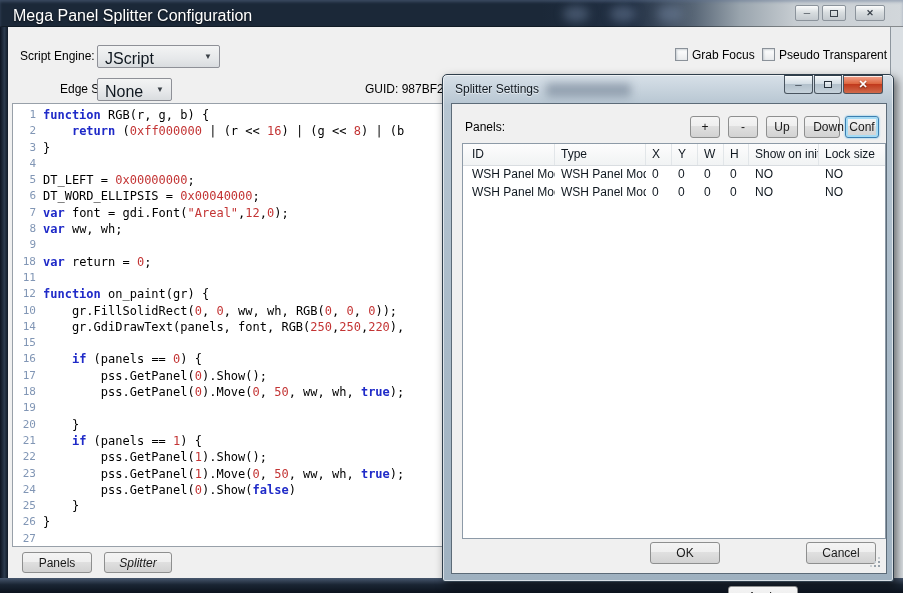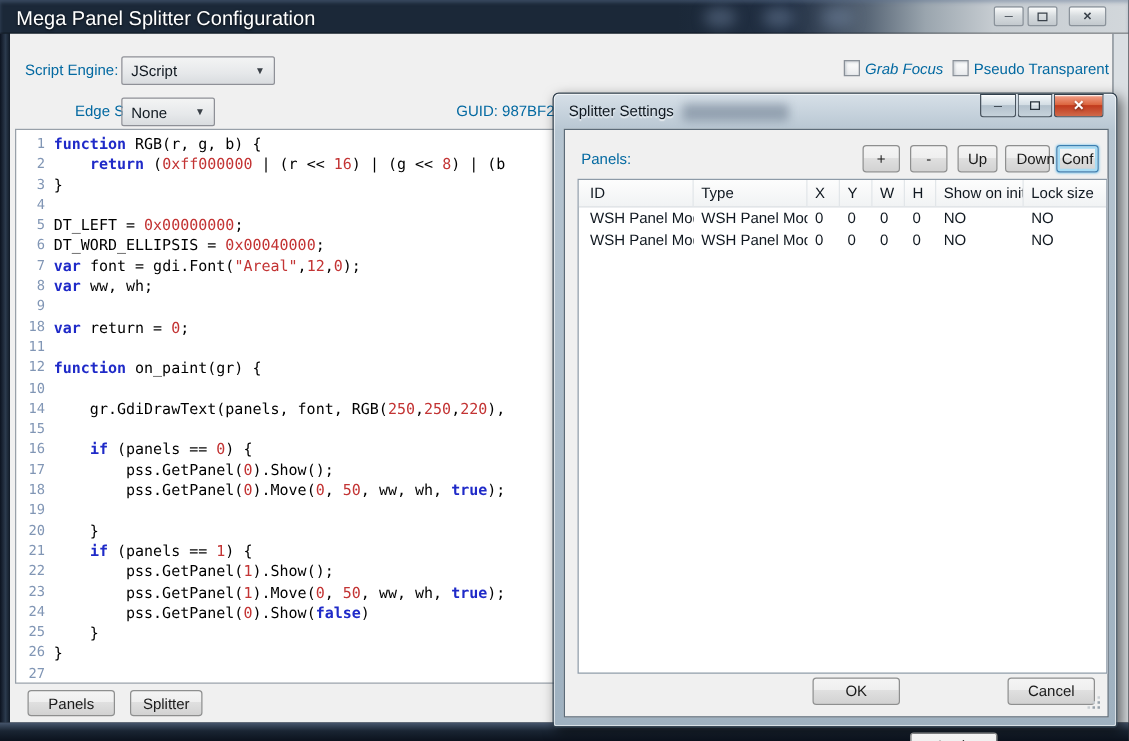--- a/index.html
+++ b/index.html
@@ -21,24 +21,24 @@
   .glyph-box { width:8px; height:7px; border:1px solid #39414a; display:inline-block; }
 
   .main-left-border  { left:0; top:27px; width:8px; height:551px;
     background:linear-gradient(to right,#0c1320,#2b3a4d 55%,#101a27); }
   .main-right-border { left:890px; top:27px; width:13px; height:551px;
     background:#dadfe3; border-left:1px solid #8d969e; }
   .main-bottom-border{ left:0; top:578px; width:903px; height:15px;
     background:linear-gradient(#47576e,#1a2533 45%,#0b121d); }
   .main-client { left:8px; top:27px; width:882px; height:551px; background:#f0f0f0; }
 
-  .ui-label { font-size:12px; color:#0369a1; }
+  .ui-label { font-size:12px; color:#000000; }
   .combo { border:1px solid #8e9097; border-radius:2px;
     background:linear-gradient(#f3f4f4,#e6e8ea 60%,#d9dcdf); height:23px; }
-  .combo-text { position:absolute; left:7px; top:4px; font-size:12px; color:#101820; }
+  .combo-text { position:absolute; left:7px; top:4px; font-size:16px; color:#101820; }
   .combo-arrow { position:absolute; right:7px; top:6px; font-size:8px; color:#3a4047; }
   .checkbox { width:13px; height:13px; background:linear-gradient(#ffffff,#e9ebed);
     border:1px solid #8a9199; box-shadow:inset 1px 1px 2px rgba(130,142,155,.4); }
 
   
   .editor { left:4px; top:76px; width:874px; height:444px; background:#ffffff;
     border:1px solid #98a0a9; overflow:hidden; padding-top:3px; }
   .code-line { display:flex; height:16.3px; line-height:16.3px;
     font-family:"DejaVu Sans Mono", monospace; font-size:12px; }
   .ln { width:30px; text-align:right; padding-right:7px; color:#8196b5; font-size:11px; flex:none; }
@@ -99,21 +99,21 @@
   </div>
 
   <div class="abs main-client">
     <span class="abs ui-label" style="left:12px; top:22px;">Script Engine:</span>
     <div class="abs combo" style="left:89px; top:18px; width:123px;">
       <span class="combo-text">JScript</span>
       <span class="combo-arrow">▼</span>
     </div>
 
     <span class="abs checkbox" style="left:667px; top:21px;"></span>
-    <span class="abs ui-label" style="left:684px; top:21px;font-style:italic;">Grab Focus</span>
+    <span class="abs ui-label" style="left:684px; top:21px;">Grab Focus</span>
     <span class="abs checkbox" style="left:754px; top:21px;"></span>
     <span class="abs ui-label" style="left:771px; top:21px;">Pseudo Transparent</span>
 
     <span class="abs ui-label" style="left:24px; top:55px;margin-left:28px;">Edge Style:</span>
     <div class="abs combo" style="left:89px; top:51px; width:75px;">
       <span class="combo-text">None</span>
       <span class="combo-arrow">▼</span>
     </div>
     <span class="abs ui-label" style="left:357px; top:55px;">GUID: 987BF28E</span>
 
@@ -161,20 +161,21 @@
         <div class="code-line">
           <span class="ln">11</span>
           <span class="code"></span>
         </div>
         <div class="code-line">
           <span class="ln">12</span>
           <span class="code"><span class="tk-k">function</span><span> on_paint(gr) {</span></span>
         </div>
         <div class="code-line">
           <span class="ln">10</span>
+          <span class="code"><span>    gr.FillSolidRect(</span><span class="tk-n">0</span><span>, </span><span class="tk-n">0</span><span>, ww, wh, RGB(</span><span class="tk-n">0</span><span>, </span><span class="tk-n">0</span><span>, </span><span class="tk-n">0</span><span>));</span></span>
         </div>
         <div class="code-line">
           <span class="ln">14</span>
           <span class="code"><span>    gr.GdiDrawText(panels, font, RGB(</span><span class="tk-n">250</span><span>,</span><span class="tk-n">250</span><span>,</span><span class="tk-n">220</span><span>),</span></span>
         </div>
         <div class="code-line">
           <span class="ln">15</span>
           <span class="code"></span>
         </div>
         <div class="code-line">
@@ -220,21 +221,21 @@
           <span class="ln">26</span>
           <span class="code"><span>}</span></span>
         </div>
         <div class="code-line">
           <span class="ln">27</span>
           <span class="code"></span>
         </div>
       </div>
 
     <div class="abs btn" style="left:14px; top:525px; width:70px; height:21px;">Panels</div>
-    <div class="abs btn" style="left:96px; top:525px; width:58px; height:21px;">Splitter</div>
+    <div class="abs btn" style="left:96px; top:525px; width:68px; height:21px;font-style:italic;">Splitter</div>
   </div>
 
   <div class="abs main-left-border"></div>
   <div class="abs main-right-border"></div>
   <div class="abs main-bottom-border"></div>
 
   <div class="abs dialog">
     <div class="abs" style="left:0; top:0; width:450px; height:27px;">
       <span class="abs dialog-title">Splitter Settings</span>
       <span class="abs dialog-blur"></span>

